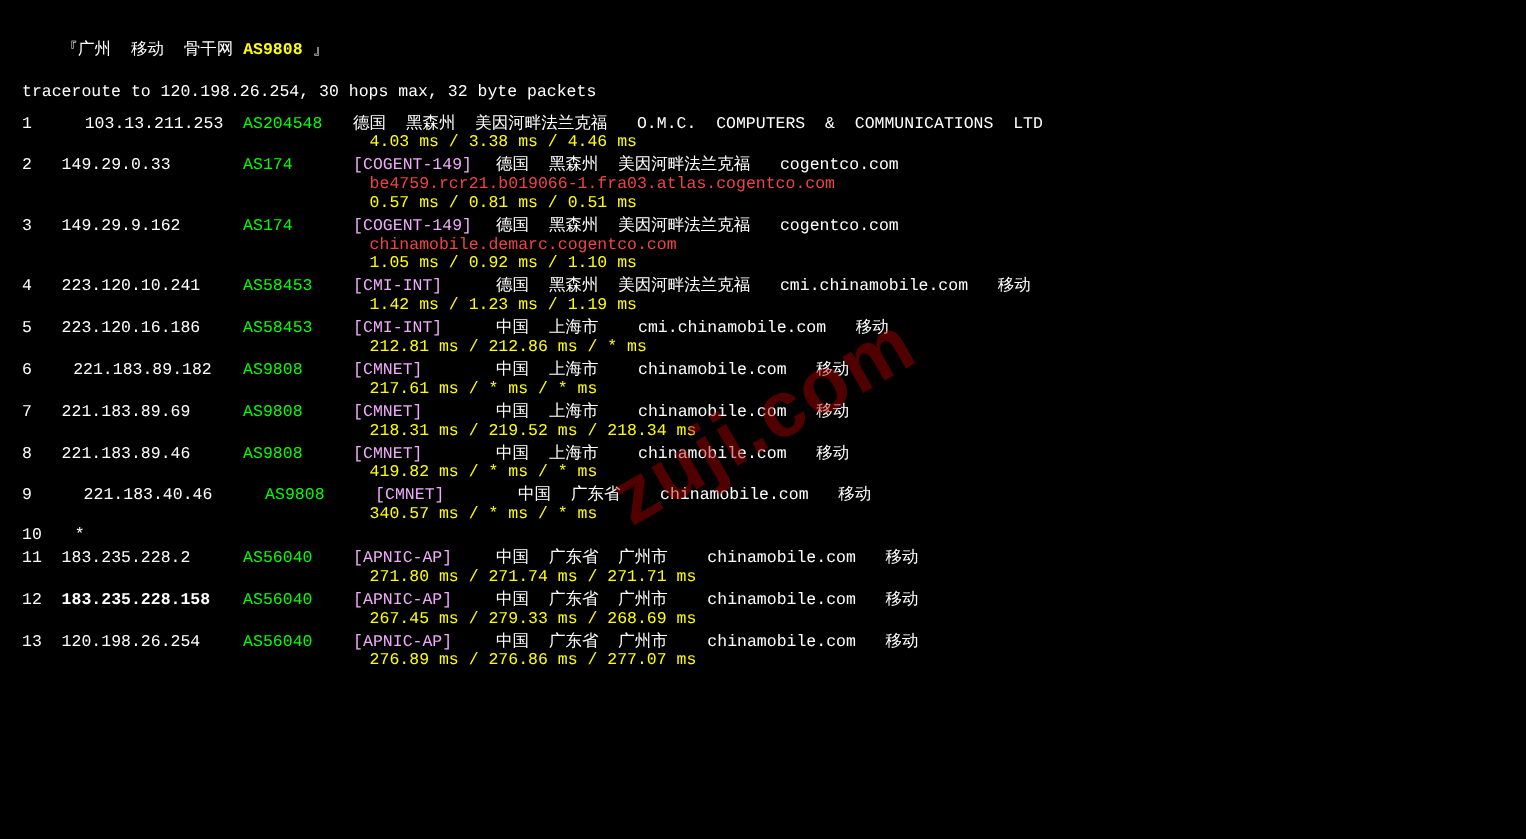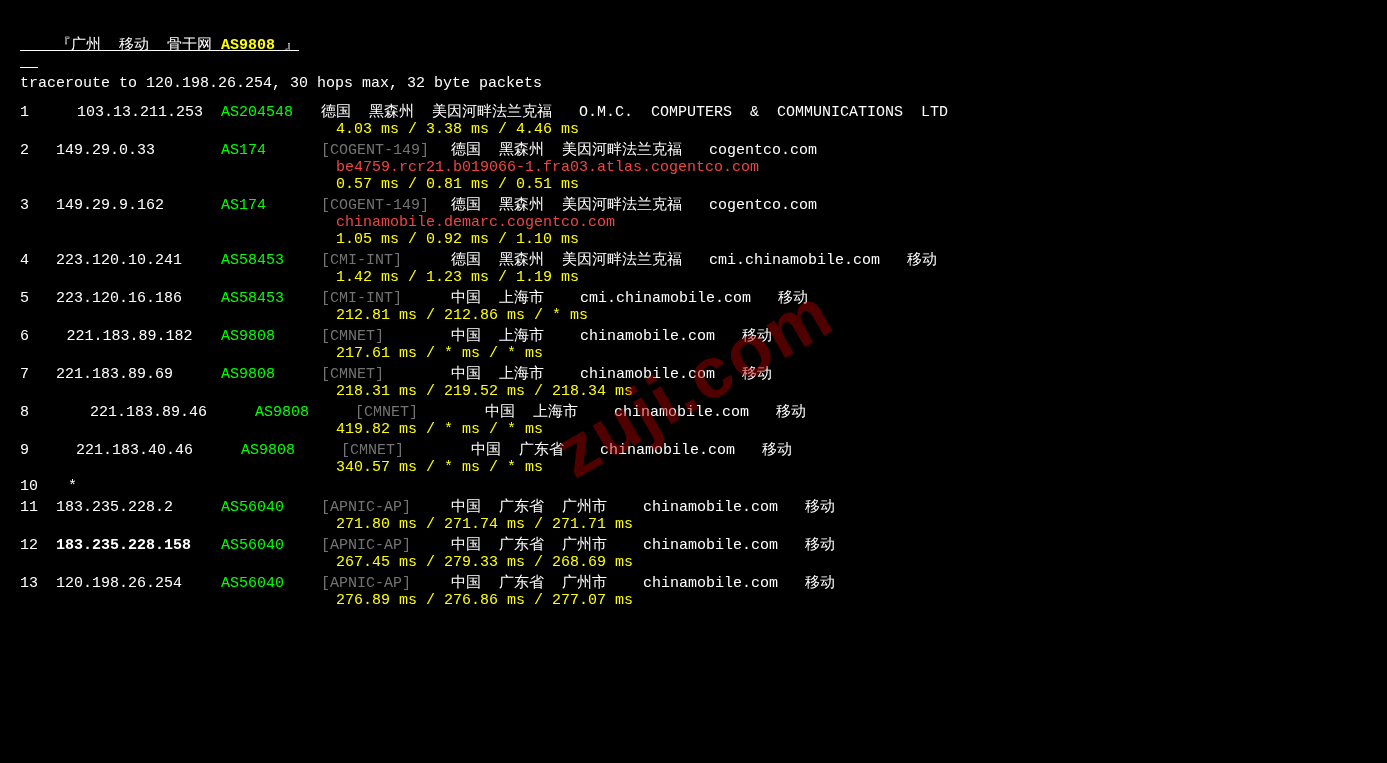--- a/index.html
+++ b/index.html
@@ -13,21 +13,20 @@
       width: 1387px;
       overflow: hidden;
       position: relative;
     }
 
     .header-title {
       color: #ffffff;
       margin-bottom: 4px;
       font-size: 15px;
       white-space: pre;
-      text-decoration: underline;
     }
     .header-title .bracket { color: #ffffff; }
     .header-title .city { color: #ffffff; }
     .header-title .asn-highlight { color: #ffff00; font-weight: bold; }
 
     .traceroute-cmd {
       color: #ffffff;
       margin-bottom: 10px;
       white-space: pre;
     }
@@ -55,21 +54,21 @@
       display: inline-block;
     }
 
     .hop-asn {
       color: #00ff00;
       display: inline-block;
       min-width: 100px;
     }
 
     .hop-tag {
-      color: #737373;
+      color: #f0abfc;
       display: inline-block;
       min-width: 130px;
     }
 
     .hop-geo {
       color: #ffffff;
       display: inline-block;
     }
 
     .hop-timing {
@@ -140,21 +139,21 @@
       </div>
       <div class="hop-block">
         <div class="hop-line"><span class="hop-num">6   </span><span class="hop-ip" style="min-width: 165px; display: inline-block; text-align: center;">221.183.89.182  </span><span class="hop-asn">AS9808  </span><span class="hop-tag">[CMNET]  </span><span class="hop-geo">中国  上海市    chinamobile.com   移动</span></div>
         <div class="hop-timing">              217.61 ms / * ms / * ms</div>
       </div>
       <div class="hop-block">
         <div class="hop-line"><span class="hop-num">7   </span><span class="hop-ip" style="min-width: 165px; display: inline-block;">221.183.89.69  </span><span class="hop-asn">AS9808  </span><span class="hop-tag">[CMNET]  </span><span class="hop-geo">中国  上海市    chinamobile.com   移动</span></div>
         <div class="hop-timing">              218.31 ms / 219.52 ms / 218.34 ms</div>
       </div>
       <div class="hop-block">
-        <div class="hop-line"><span class="hop-num">8   </span><span class="hop-ip" style="min-width: 165px; display: inline-block; margin-left: 34px;">221.183.89.46  </span><span class="hop-asn">AS9808  </span><span class="hop-tag">[CMNET]  </span><span class="hop-geo">中国  上海市    chinamobile.com   移动</span></div>
+        <div class="hop-line"><span class="hop-num">8   </span><span class="hop-ip" style="min-width: 165px; display: inline-block;">221.183.89.46  </span><span class="hop-asn">AS9808  </span><span class="hop-tag">[CMNET]  </span><span class="hop-geo">中国  上海市    chinamobile.com   移动</span></div>
         <div class="hop-timing">              419.82 ms / * ms / * ms</div>
       </div>
       <div class="hop-block">
         <div class="hop-line"><span class="hop-num">9   </span><span class="hop-ip" style="min-width: 165px; display: inline-block; margin-left: 20px;">221.183.40.46  </span><span class="hop-asn">AS9808  </span><span class="hop-tag">[CMNET]  </span><span class="hop-geo">中国  广东省    chinamobile.com   移动</span></div>
         <div class="hop-timing">              340.57 ms / * ms / * ms</div>
       </div>
       <div class="hop-block">
         <div class="hop-line"><span class="hop-num">10</span><span class="star-hop">  *</span></div>
       </div>
       <div class="hop-block">

